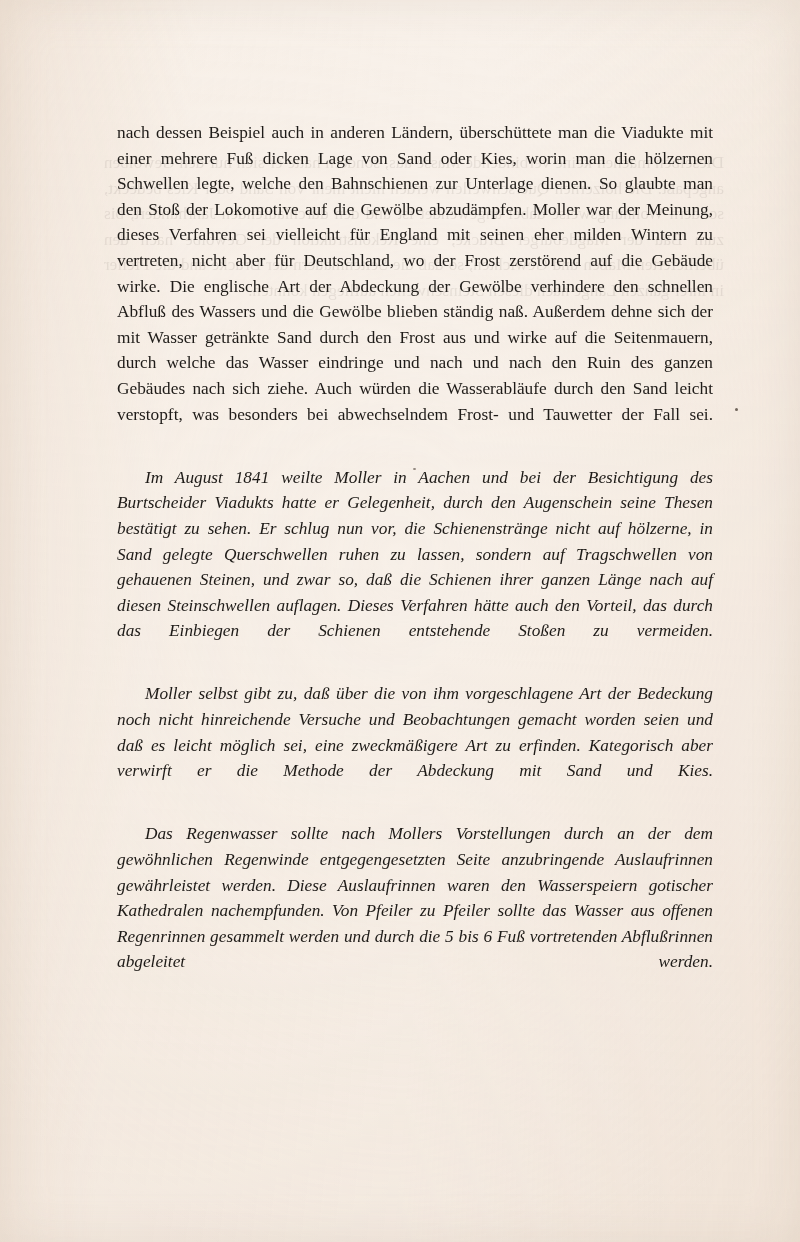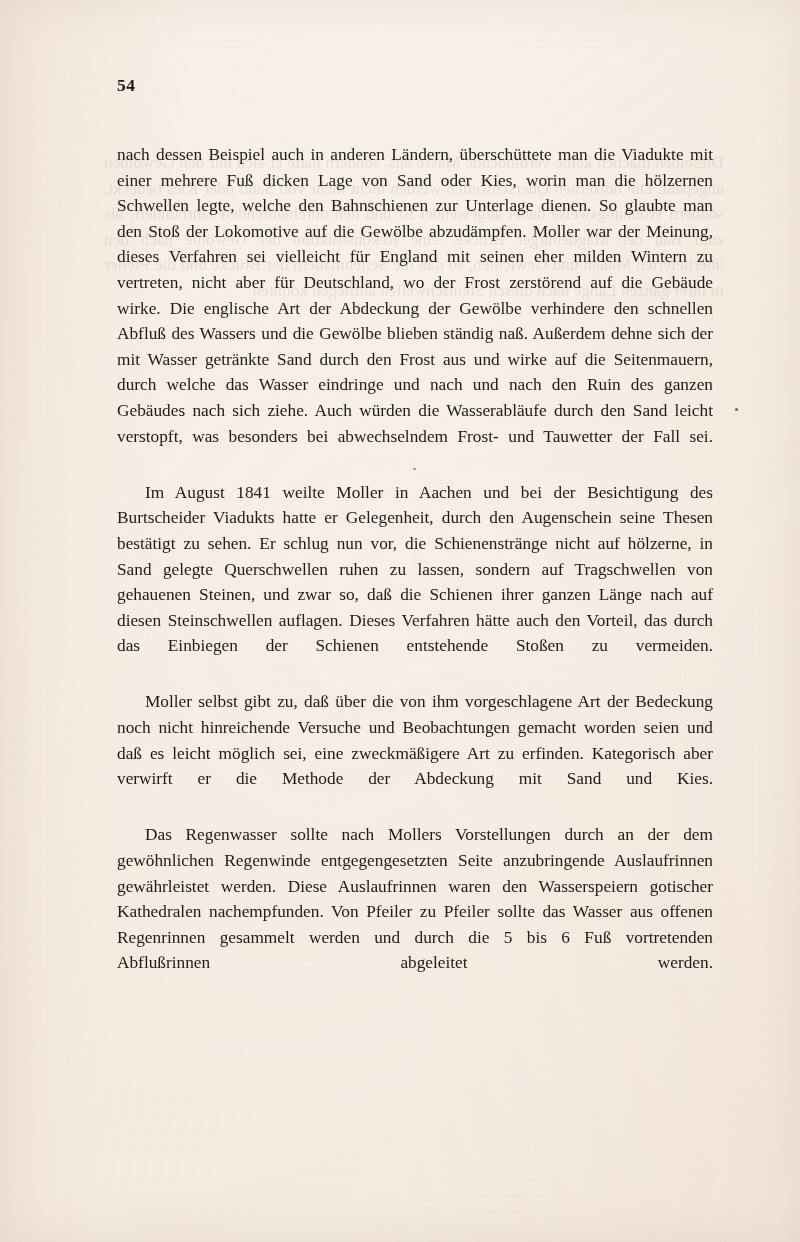--- a/index.html
+++ b/index.html
@@ -74,21 +74,22 @@
     line-height: 25.6px;
     color: #1e1b18;
     text-align: justify;
     text-justify: inter-word;
     word-spacing: 0.5px;
     -webkit-hyphens: none;
     hyphens: none;
   }
   p.para.indent {
     text-indent: 28px;
-    margin-top: 5px;
+    margin-top: 12px;
+    font-style: italic;
   }
   p.para.cont {
     text-indent: 0;
     margin-top: 46px;
   }
   
   p.para::after {
     content: "";
     display: inline-block;
     width: 100%;
@@ -121,21 +122,20 @@
 
 <div class="page">
 
   <div class="showthrough">Dieselben machen keine verbindende Masse aus, sondern hatte er sich nur den Gewölben angepaßt. Die hölzernen Querschwellen werden nicht mehr von Sand oder Kies bedeckt, sondern Wohnungsweise dabei angewendet ist und den durchlaufenden Jahrhundert, bis zum Bau der Magdeburger Brücke, eine Rekonstruktion der Gewölbe nach den überlieferten Maßen und Gewichten, so daß die Seitenmauern der Brücke und die Pfeiler in ihrer ganzen Länge nach diesen Steinschwellen aufliegen konnten.</div>
 
   <div class="paper-grain"></div>
   <div class="edge-shade"></div>
 
   <div class="textblock">
 
-    <div class="folio">54</div>
 
     <p class="para cont">nach dessen Beispiel auch in anderen Ländern, überschüttete man die Viadukte mit einer mehrere Fuß dicken Lage von Sand oder Kies, worin man die hölzernen Schwellen legte, welche den Bahnschienen zur Unterlage dienen. So glaubte man den Stoß der Lokomotive auf die Gewölbe abzudämpfen. Moller war der Meinung, dieses Verfahren sei vielleicht für England mit seinen eher milden Wintern zu vertreten, nicht aber für Deutschland, wo der Frost zerstörend auf die Gebäude wirke. Die englische Art der Abdeckung der Gewölbe verhindere den schnellen Abfluß des Wassers und die Gewölbe blieben ständig naß. Außerdem dehne sich der mit Wasser getränkte Sand durch den Frost aus und wirke auf die Seitenmauern, durch welche das Wasser eindringe und nach und nach den Ruin des ganzen Gebäudes nach sich ziehe. Auch würden die Wasserabläufe durch den Sand leicht verstopft, was besonders bei abwechselndem Frost- und Tauwetter der Fall sei.</p>
 
     <p class="para indent">Im August 1841 weilte Moller in Aachen und bei der Besichtigung des Burtscheider Viadukts hatte er Gelegenheit, durch den Augenschein seine Thesen bestätigt zu sehen. Er schlug nun vor, die Schienenstränge nicht auf hölzerne, in Sand gelegte Querschwellen ruhen zu lassen, sondern auf Tragschwellen von gehauenen Steinen, und zwar so, daß die Schienen ihrer ganzen Länge nach auf diesen Steinschwellen auflagen. Dieses Verfahren hätte auch den Vorteil, das durch das Einbiegen der Schienen entstehende Stoßen zu vermeiden.</p>
 
     <p class="para indent">Moller selbst gibt zu, daß über die von ihm vorgeschlagene Art der Bedeckung noch nicht hinreichende Versuche und Beobachtungen gemacht worden seien und daß es leicht möglich sei, eine zweckmäßigere Art zu erfinden. Kategorisch aber verwirft er die Methode der Abdeckung mit Sand und Kies.</p>
 
     <p class="para indent">Das Regenwasser sollte nach Mollers Vorstellungen durch an der dem gewöhnlichen Regenwinde entgegengesetzten Seite anzubringende Auslaufrinnen gewährleistet werden. Diese Auslaufrinnen waren den Wasserspeiern gotischer Kathedralen nachempfunden. Von Pfeiler zu Pfeiler sollte das Wasser aus offenen Regenrinnen gesammelt werden und durch die 5 bis 6 Fuß vortretenden Abflußrinnen abgeleitet werden.</p>
 
   </div>

